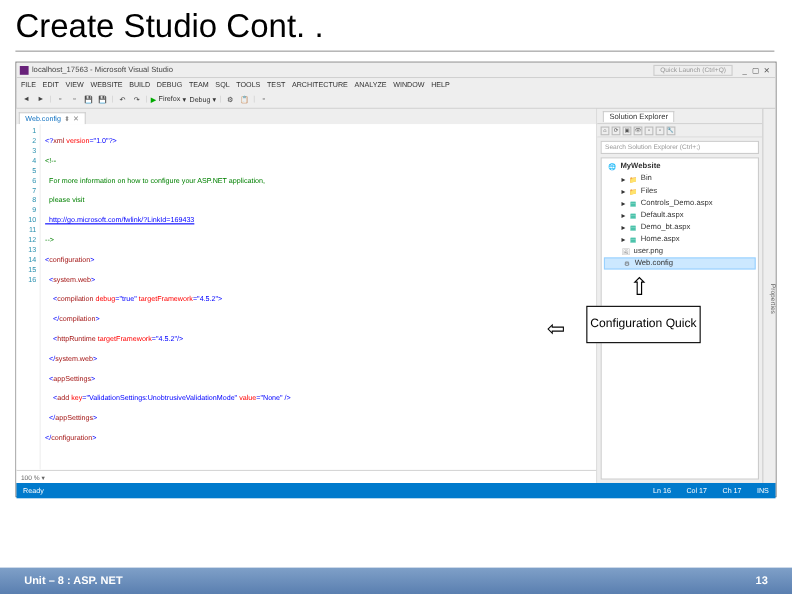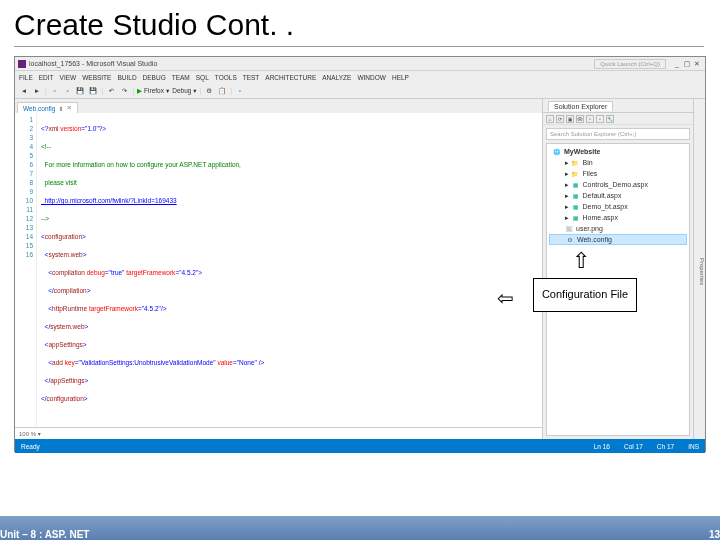--- a/index.html
+++ b/index.html
@@ -53,21 +53,21 @@
 .ti-folder{color:#e8b64a}
 .ti-aspx{color:#0a8}
 .ti-png{color:#888}
 .ti-config{color:#666}
 .right-gutter{width:12px;background:#eee;writing-mode:vertical-rl;font-size:6px;color:#666;text-align:center;padding-top:5px;border-left:1px solid #ccc}
 .statusbar{height:14px;background:#007acc;color:#fff;display:flex;align-items:center;justify-content:space-between;padding:0 6px;font-size:6.5px}
 .statusbar .right{display:flex;gap:14px}
 .callout-box{position:absolute;left:533px;top:278px;width:104px;height:34px;border:1.5px solid #000;background:#fff;display:flex;align-items:center;justify-content:center;font-size:11px;text-align:center;line-height:1.2}
 .arrow-up{position:absolute;left:572px;top:248px;font-size:22px;color:#000}
 .arrow-left{position:absolute;left:497px;top:286px;font-size:20px;color:#000}
-.footer{position:absolute;bottom:0;left:0;width:720px;height:24px;background:linear-gradient(#7fa0c8,#5a7fb0);display:flex;align-items:flex-end;justify-content:space-between;padding:0 0;font-size:10px;color:#fff}
+.footer{position:absolute;bottom:0;left:0;width:720px;height:24px;background:linear-gradient(#7fa0c8,#5a7fb0);display:flex;align-items:center;justify-content:space-between;padding:0 22px;font-size:10px;color:#fff}
 .footer .l,.footer .r{font-weight:bold}
 .footer .c{font-weight:bold}
 </style>
 </head>
 <body>
 
 <div class="slide-title">Create Studio Cont. .</div>
 <div class="slide-rule"></div>
 
 <div class="vs-window">
@@ -238,19 +238,19 @@
       <span>Col 17</span>
       <span>Ch 17</span>
       <span>INS</span>
     </div>
   </div>
 </div>
 
 <div class="arrow-up">⇧</div>
 <div class="arrow-left">⇦</div>
 <div class="callout-box">
-    <span>Configuration File</span>
+    <span>Configuration Quick</span>
   </div>
 
 <div class="footer">
   <div class="l">Unit – 8 : ASP. NET</div>
   <div class="c">13</div>
 </div>
 
 </body></html>

